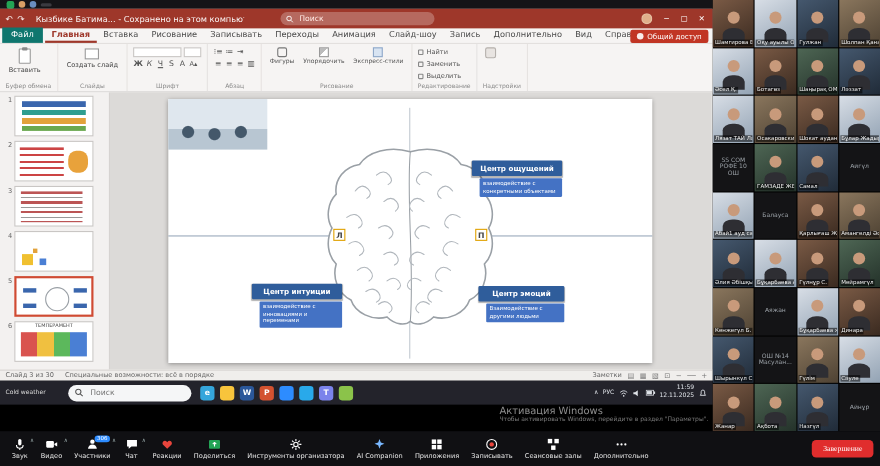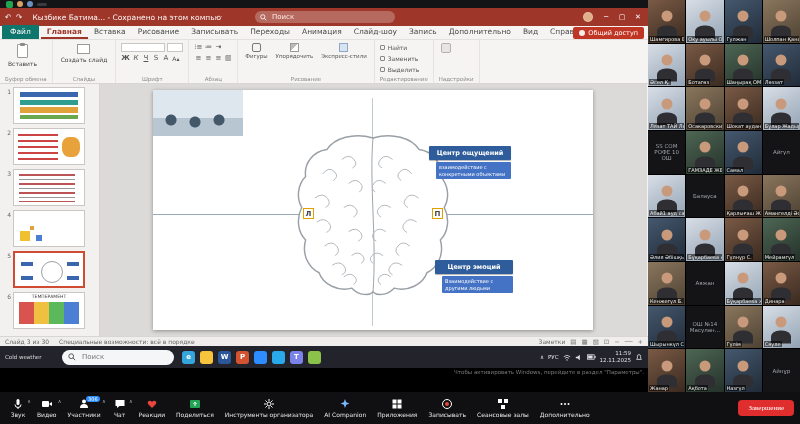--- a/index.html
+++ b/index.html
@@ -383,20 +383,24 @@
             </g>
           </svg>
 
           <div class="marker mkl">Л</div>
           <div class="marker mkr">П</div>
 
             <div class="sbox sb1">
               <div class="bt">Центр ощущений</div>
               <div class="bd">взаимодействие с конкретными объектами</div>
             </div>
+            <div class="sbox sb2">
+              <div class="bt">Центр интуиции</div>
+              <div class="bd">взаимодействие с инновациями и переменами</div>
+            </div>
             <div class="sbox sb3">
               <div class="bt">Центр эмоций</div>
               <div class="bd">Взаимодействие с другими людьми</div>
             </div>
           </div>
       </div>
     </div>
 
     <div class="statusbar">
       <span>Слайд 3 из 30</span>
@@ -453,20 +457,21 @@
         <div>12.11.2025</div>
       </div>
       <svg width="8" height="8" viewBox="0 0 10 10">
           <path d="M2,8 h6 L7,6.5 V4 a2,2 0 0 0 -4,0 v2.5z" fill="none" stroke="#dfe3e8"></path>
         </svg>
     </div>
   </div>
 
   <div class="letterbox">
     <div class="activation">
+      <div class="a1">Активация Windows</div>
       <div class="a2">Чтобы активировать Windows, перейдите в раздел "Параметры".</div>
     </div>
   </div>
 
   <div class="participants">
       <div class="ptile look-1 vid">
         <span class="pname">Шамгирова Виктория</span>
       </div>
       <div class="ptile look-2 vid">
         <span class="pname">Оқу ауылы ОМ Сарт...</span>

